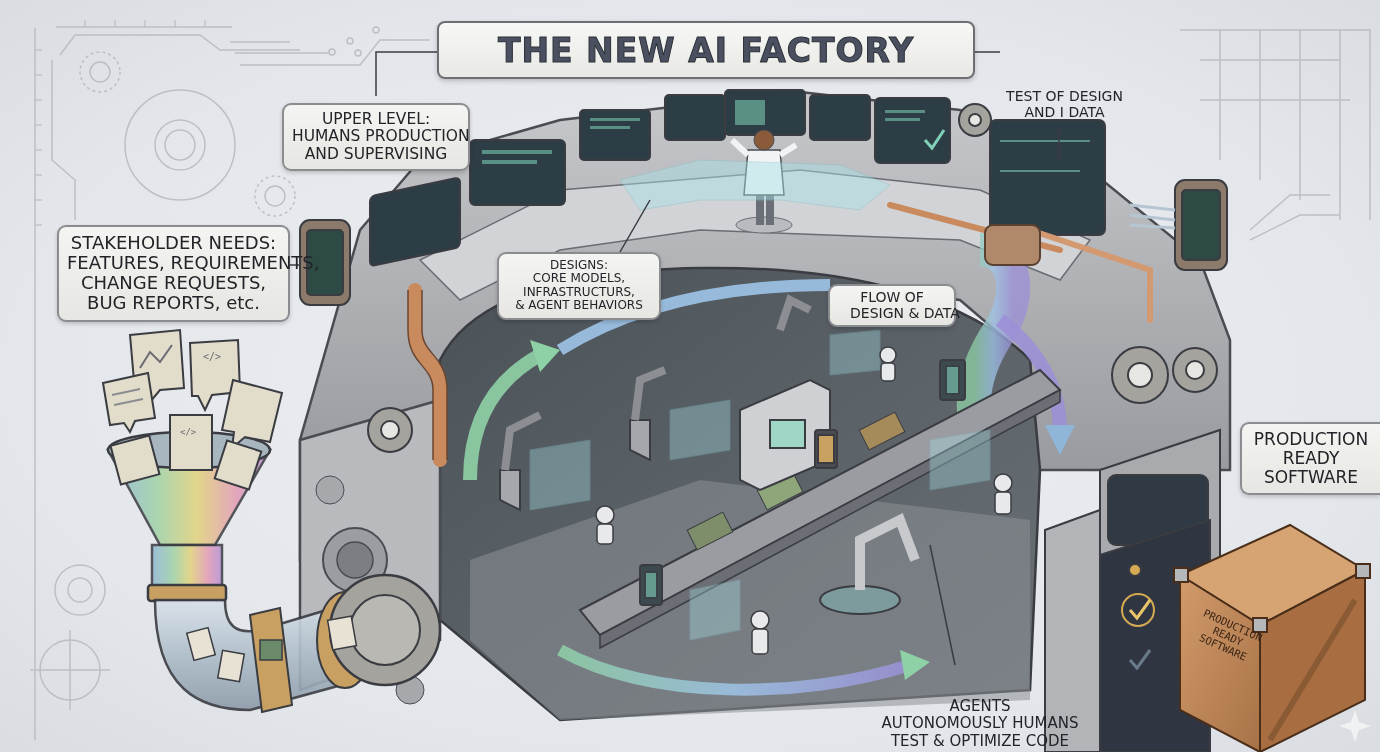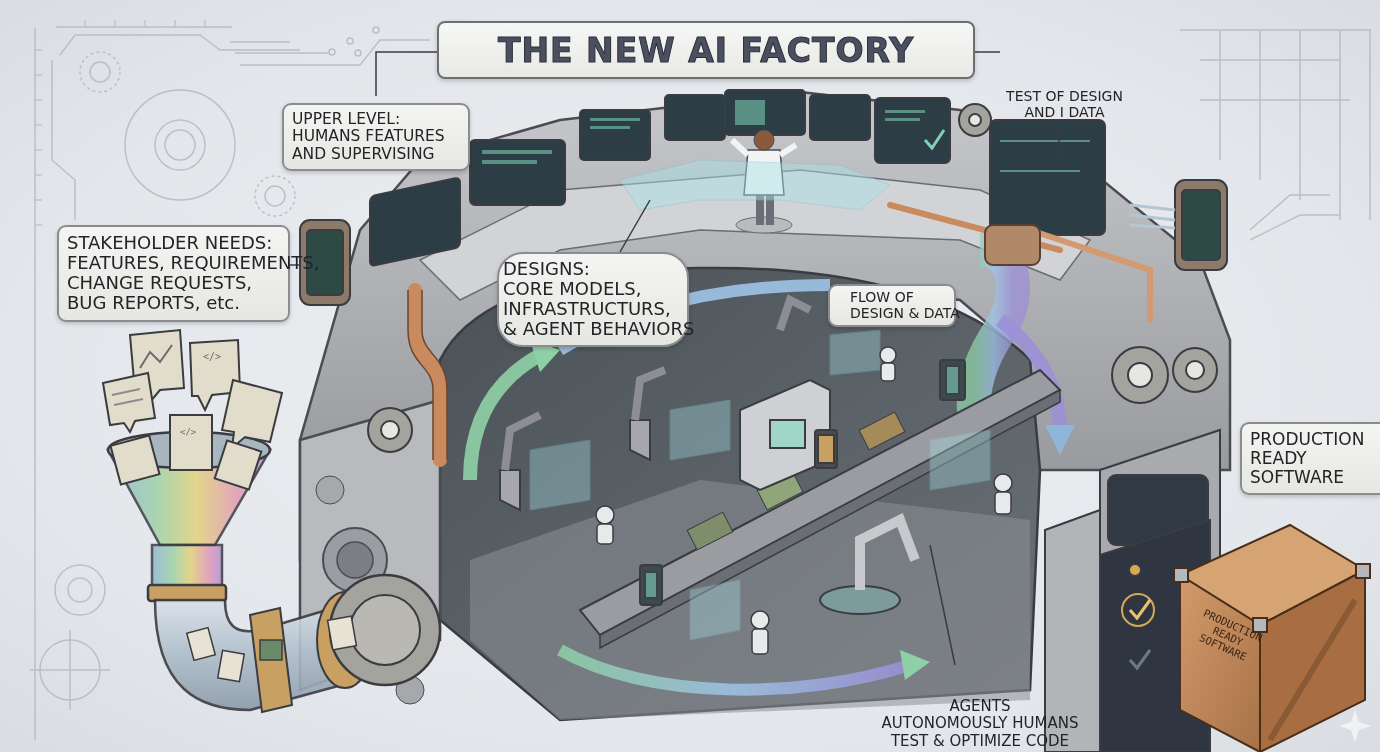--- a/index.html
+++ b/index.html
@@ -9,20 +9,21 @@
     font-family: "Liberation Sans", sans-serif;
     position: relative;
   }
   .canvas { position: absolute; left: 0; top: 0; width: 1380px; height: 752px; }
   .label-box {
     position: absolute;
     background: linear-gradient(#f4f4f2, #e6e6e2);
     border: 2px solid #8a8c90;
     border-radius: 9px;
     color: #222428;
+    text-align: center;
     font-family: "DejaVu Sans", sans-serif;
     line-height: 1.12;
     box-shadow: 0 2px 4px rgba(0,0,0,0.18);
     padding: 6px 8px;
   }
   .label-box span { display: block; white-space: nowrap; }
   .title-box {
     position: absolute; left: 437px; top: 21px; width: 538px; height: 58px;
     background: linear-gradient(#f7f7f5, #e8e8e5);
     border: 2px solid #6c6e74; border-radius: 8px;
@@ -341,32 +342,32 @@
 
   <path d="M1355 710 L1359 722 L1371 726 L1359 730 L1355 742 L1351 730 L1339 726 L1351 722 Z" fill="#ffffff" opacity="0.6"></path>
 </svg>
 
 <div class="title-box">
   <span class="title-text">THE NEW AI FACTORY</span>
 </div>
 
 <div class="label-box" style="left:282px; top:103px; width:188px; font-size:15.5px;">
   <span>UPPER LEVEL:</span>
-  <span>HUMANS FEATURES</span>
+  <span>HUMANS PRODUCTION</span>
   <span>AND SUPERVISING</span>
 </div>
 
 <div class="label-box" style="left:57px; top:225px; width:233px; font-size:18px;">
   <span>STAKEHOLDER NEEDS:</span>
   <span>FEATURES, REQUIREMENTS,</span>
   <span>CHANGE REQUESTS,</span>
   <span>BUG REPORTS, etc.</span>
 </div>
 
-<div class="label-box" style="left:497px; top:252px; width:192px; font-size:18px; padding:5px 4px;border-radius:26px;">
+<div class="label-box" style="left:497px; top:252px; width:164px; font-size:12px; padding:5px 4px;">
   <span>DESIGNS:</span>
   <span>CORE MODELS,</span>
   <span>INFRASTRUCTURS,</span>
   <span>&amp; AGENT BEHAVIORS</span>
 </div>
 
 <div class="label-box" style="left:828px; top:284px; width:128px; font-size:14px; padding:4px 20px;">
   <span>FLOW OF</span>
   <span>DESIGN &amp; DATA</span>
 </div>

